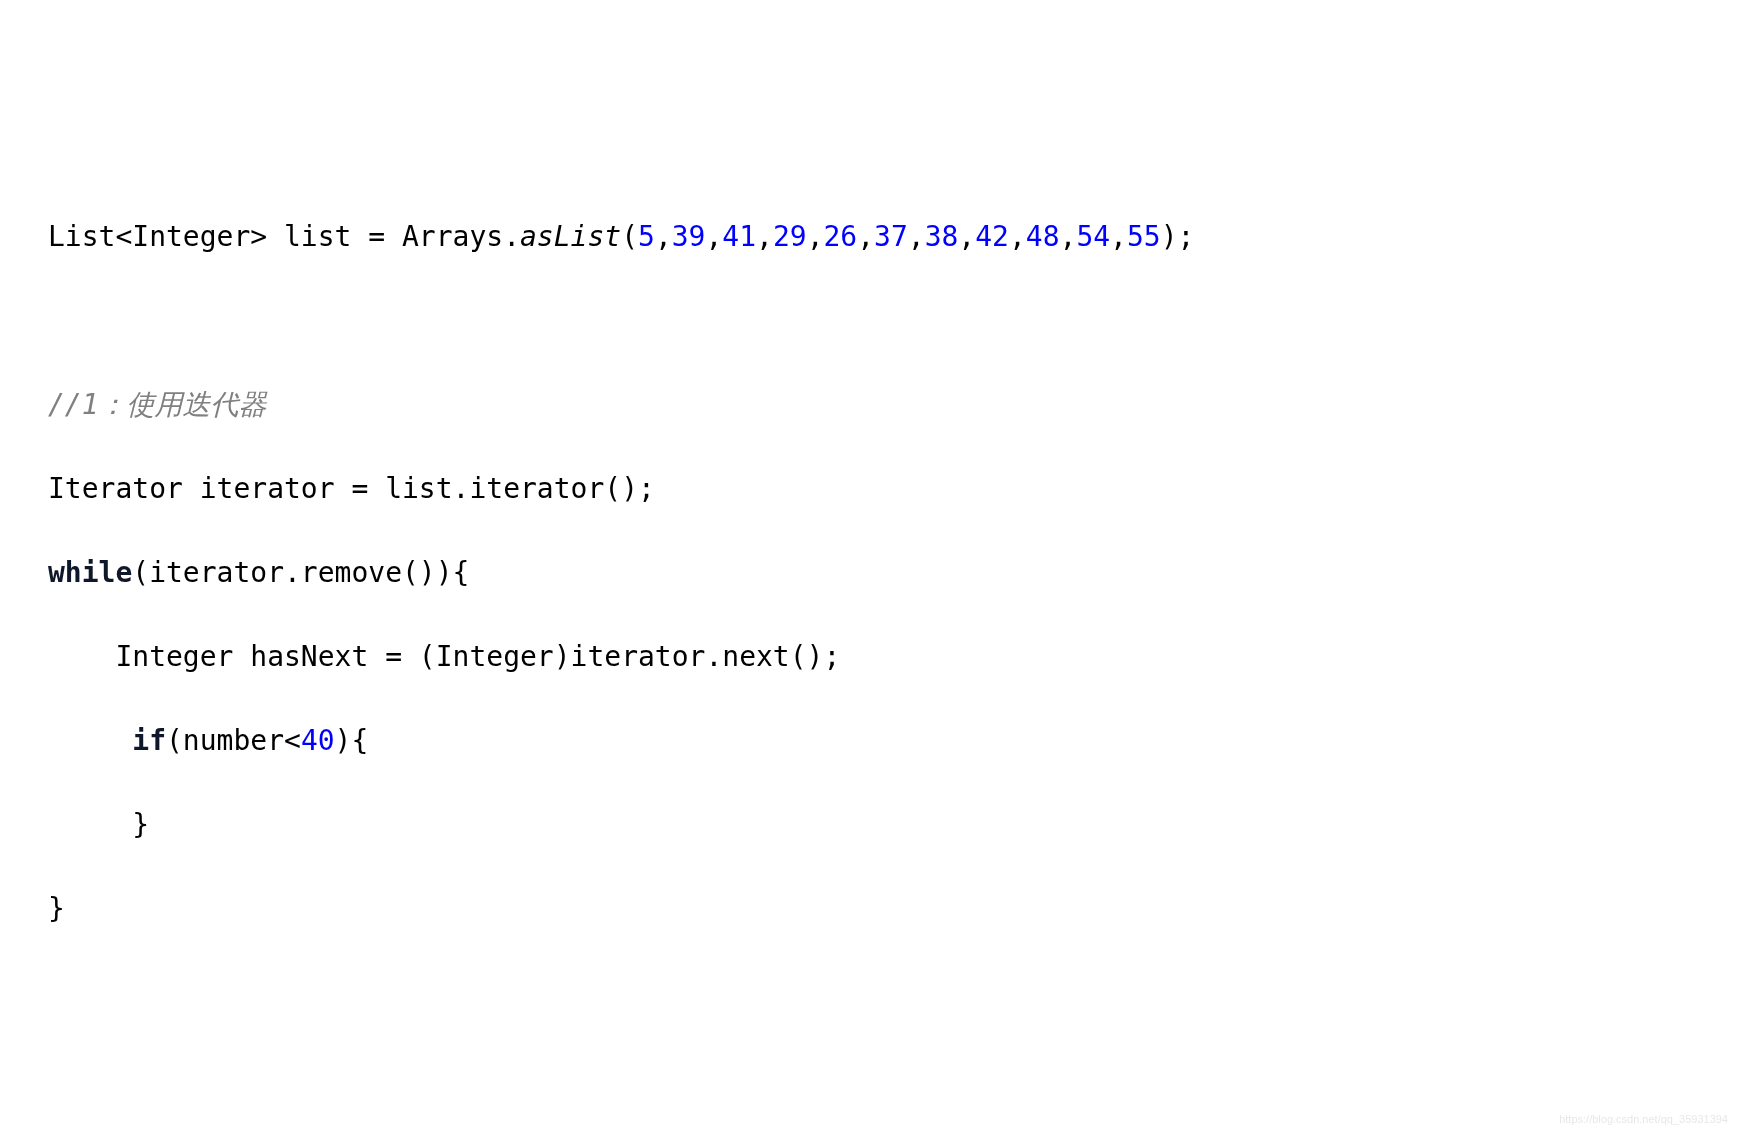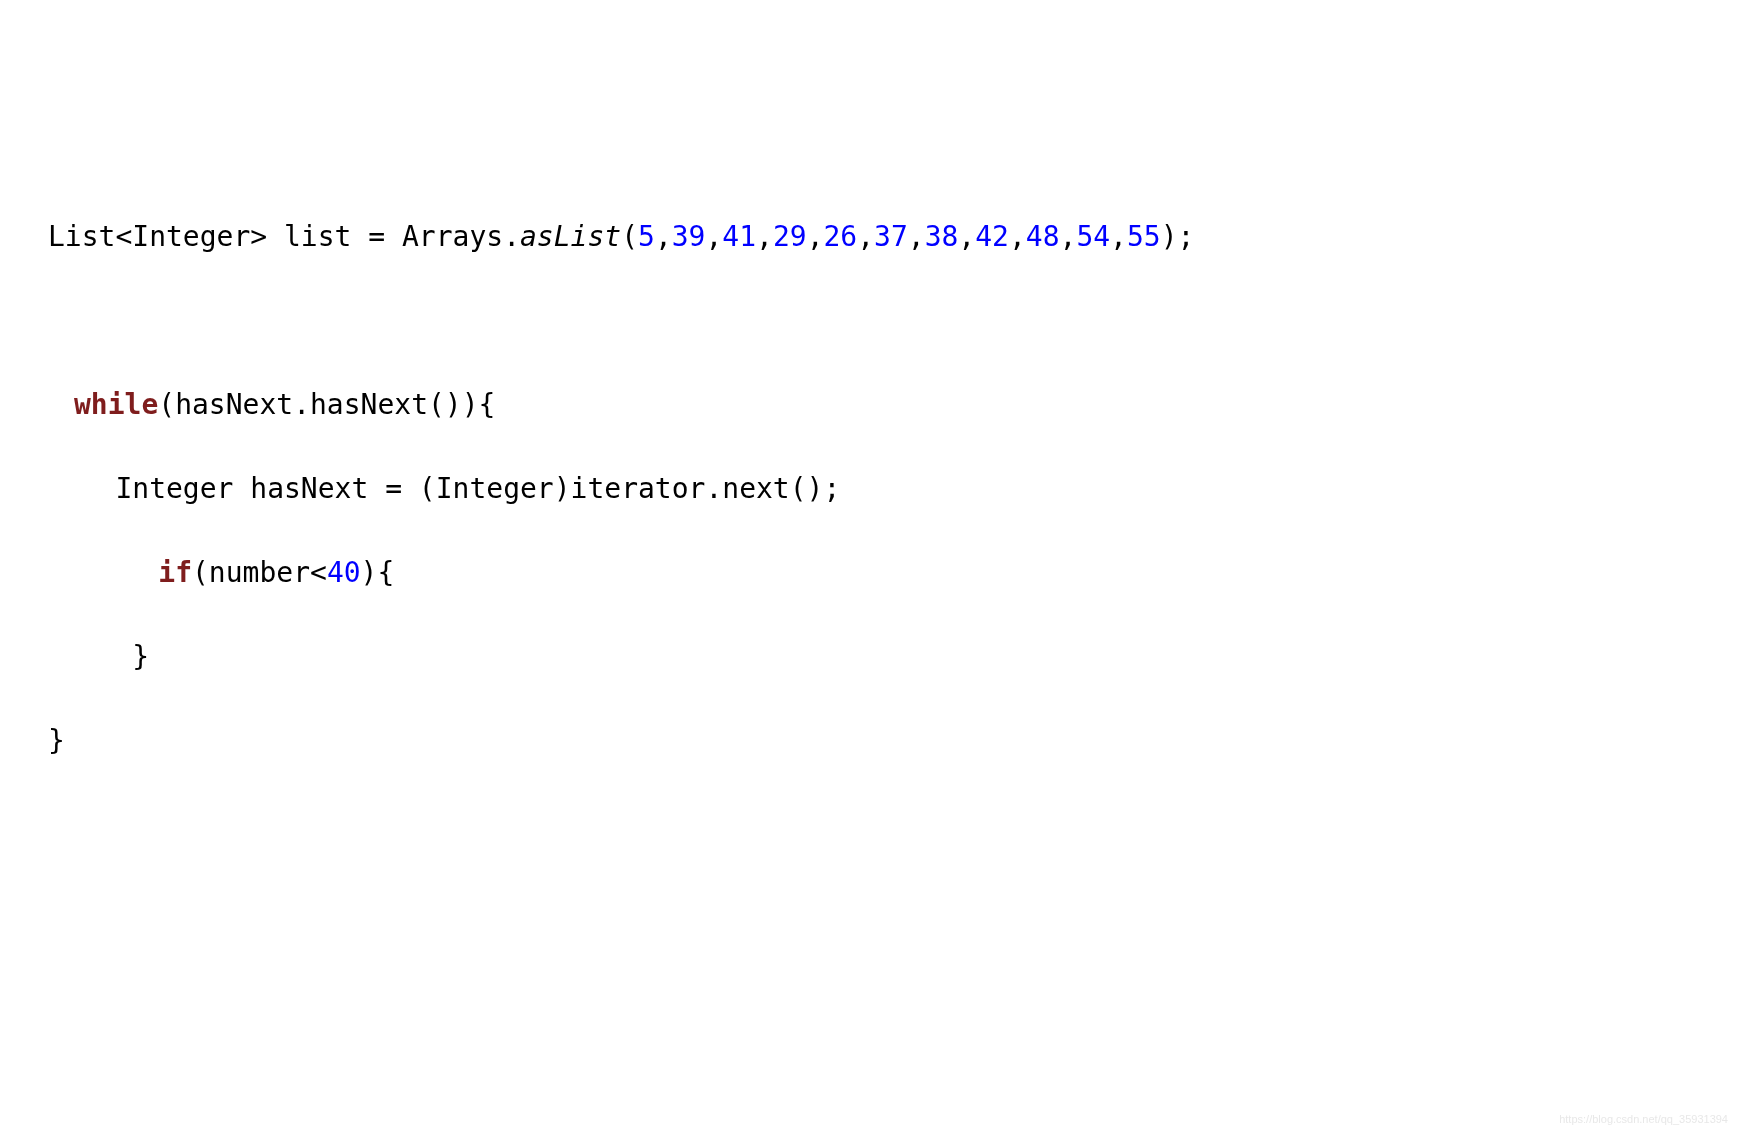--- a/index.html
+++ b/index.html
@@ -14,23 +14,22 @@
       padding: 40px 0 40px 40px;
       line-height: 1.5;
       white-space: pre;
       color: #000000;
     }
     .line {
       display: block;
       min-height: 42px;
     }
     .keyword {
-      color: #7f1d1d;
+      color: #0f172a;
       font-weight: bold;
-      margin-left: 26px;
     }
     .method-italic {
       font-style: italic;
     }
     .number {
       color: #0000ff;
     }
     .comment {
       color: #808080;
       font-style: italic;
@@ -44,21 +43,23 @@
       font-family: Arial, sans-serif;
     }
   </style>
 </head>
 <body>
 
 
 
 <div><span class="line"><span>List&lt;Integer&gt; list = Arrays.</span><span class="method-italic">asList</span><span>(</span><span class="number">5</span><span>,</span><span class="number">39</span><span>,</span><span class="number">41</span><span>,</span><span class="number">29</span><span>,</span><span class="number">26</span><span>,</span><span class="number">37</span><span>,</span><span class="number">38</span><span>,</span><span class="number">42</span><span>,</span><span class="number">48</span><span>,</span><span class="number">54</span><span>,</span><span class="number">55</span><span>);</span></span>
 <span class="line"></span>
-<span class="line"><span class="keyword">while</span><span>(hasNext.hasNext()){</span></span>
+<span class="line"><span class="comment">//1：使用迭代器</span></span>
+<span class="line"><span>Iterator iterator = list.iterator();</span></span>
+<span class="line"><span class="keyword">while</span><span>(iterator.remove()){</span></span>
 <span class="line"><span>    Integer hasNext = (Integer)iterator.next();</span></span>
 <span class="line"><span>     </span><span class="keyword">if</span><span>(number&lt;</span><span class="number">40</span><span>){</span></span>
 <span class="line"><span>     }</span></span>
 <span class="line"><span>}</span></span>
 <span class="line"></span>
 
 
 
 
 

